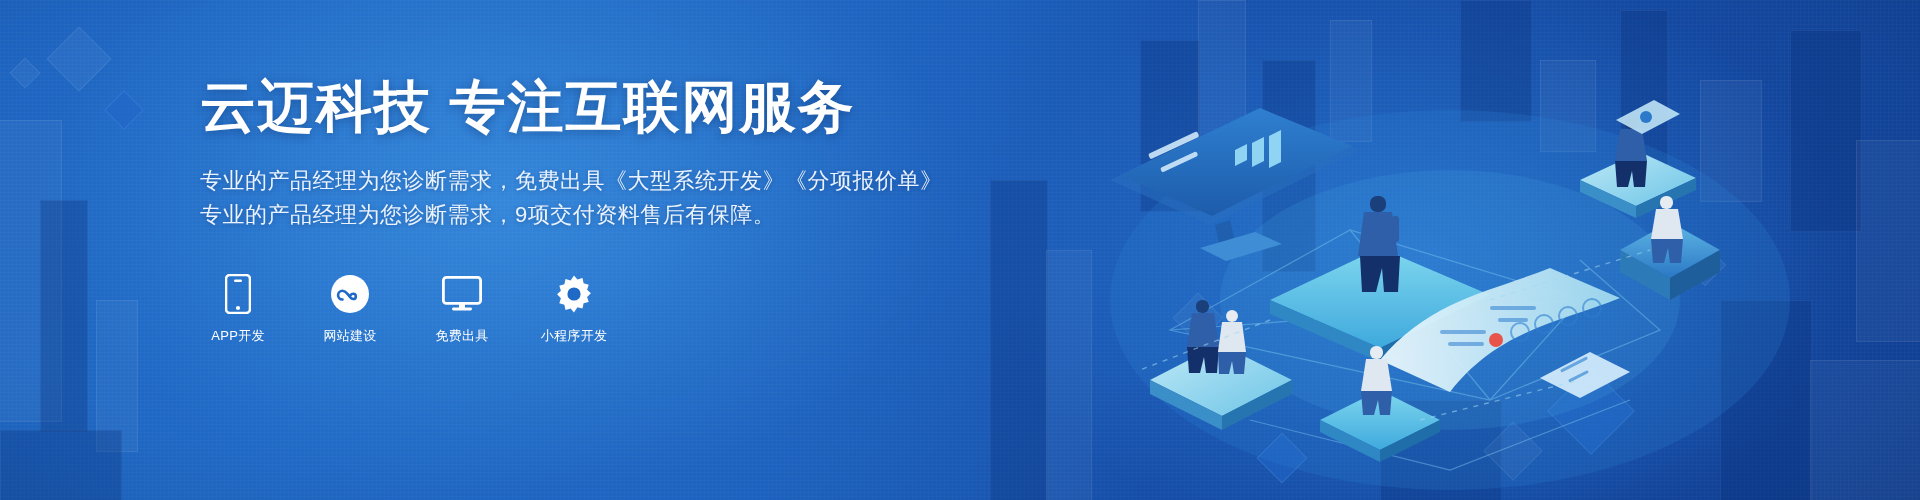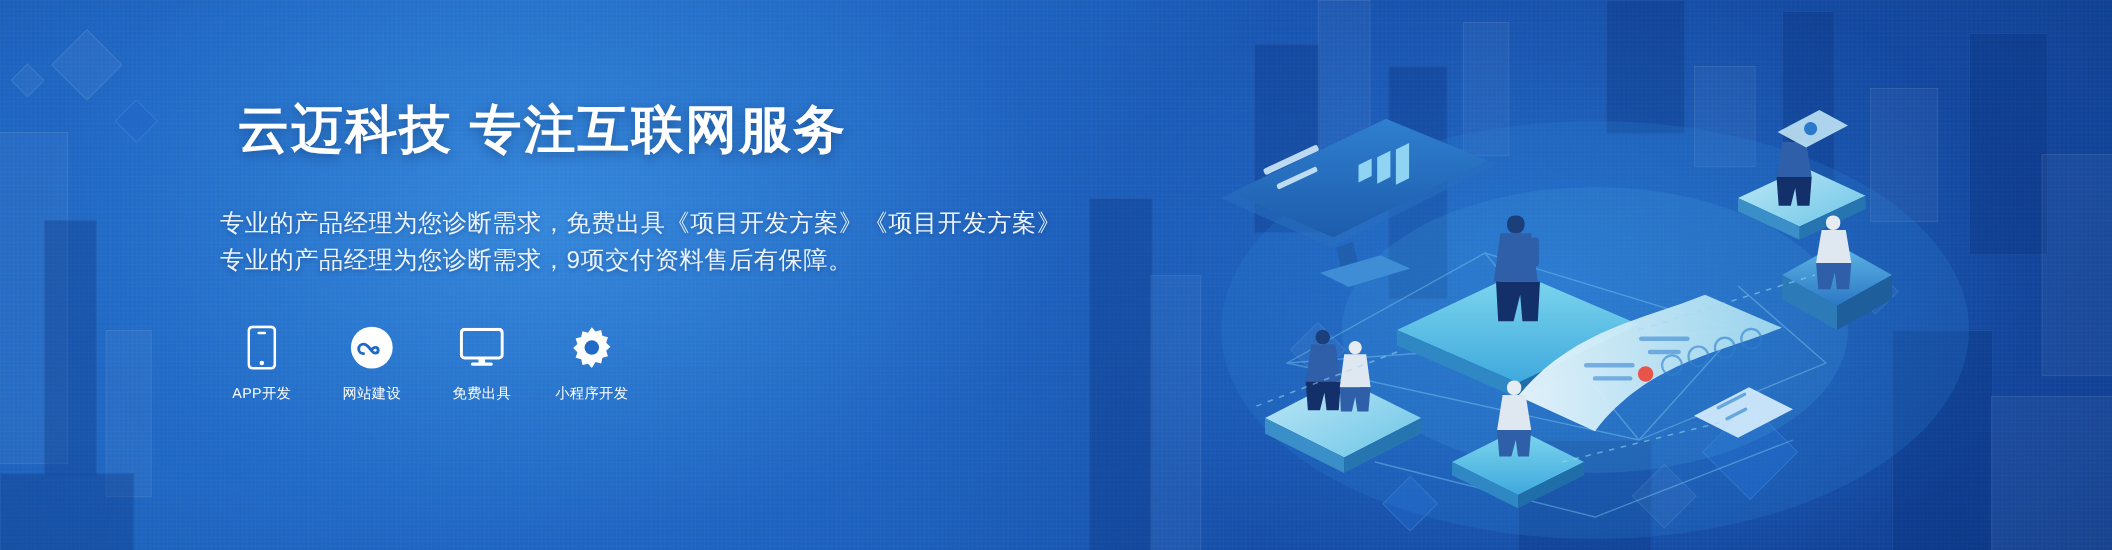--- a/index.html
+++ b/index.html
@@ -58,24 +58,24 @@
 
   
   .content {
     position: absolute;
     left: 200px;
     top: 0;
     z-index: 10;
     width: 760px;
   }
   .headline {
-    margin: 16px;
+    margin: 0;
     padding-top: 76px;
     color: #ffffff;
-    font-size: 47px;
+    font-size: 56px;
     font-weight: 700;
     letter-spacing: 2px;
     line-height: 1.12;
     white-space: nowrap;
     text-shadow: 0 2px 10px rgba(2,26,70,0.35);
   }
   .sub {
     margin: 0;
     color: #eaf3ff;
     font-size: 22px;
@@ -84,21 +84,21 @@
     letter-spacing: 0.5px;
     white-space: nowrap;
     text-shadow: 0 1px 5px rgba(2,26,70,0.30);
   }
   .sub.first { padding-top: 25px; }
 
   
   .services {
     display: flex;
     align-items: center;
-    gap: 24px;
+    gap: 36px;
     padding-top: 42px;
   }
   .service {
     width: 76px;
     display: flex;
     flex-direction: column;
     align-items: center;
   }
   .svc-icon {
     height: 40px;
@@ -306,21 +306,21 @@
       <path d="M250 320 L120 370"></path>
       <path d="M470 300 L630 250"></path>
       <path d="M400 420 L560 380"></path>
     </g>
   </svg>
 
   <div class="content">
 
     <h1 class="headline">云迈科技 专注互联网服务</h1>
 
-    <p class="sub first">专业的产品经理为您诊断需求，免费出具《项目开发方案》《项目开发方案》</p>
+    <p class="sub first">专业的产品经理为您诊断需求，免费出具《大型系统开发》《分项报价单》</p>
 
     <p class="sub">专业的产品经理为您诊断需求，9项交付资料售后有保障。</p>
 
     <div class="services">
 
       <div class="service">
         <div class="svc-icon">
           <svg width="26" height="40" viewBox="0 0 26 40">
             <rect x="1" y="1" width="24" height="38" rx="4" fill="none" stroke="#ffffff" stroke-width="2.6"></rect>
             <rect x="9" y="5.5" width="8" height="2.4" rx="1.2" fill="#ffffff"></rect>

